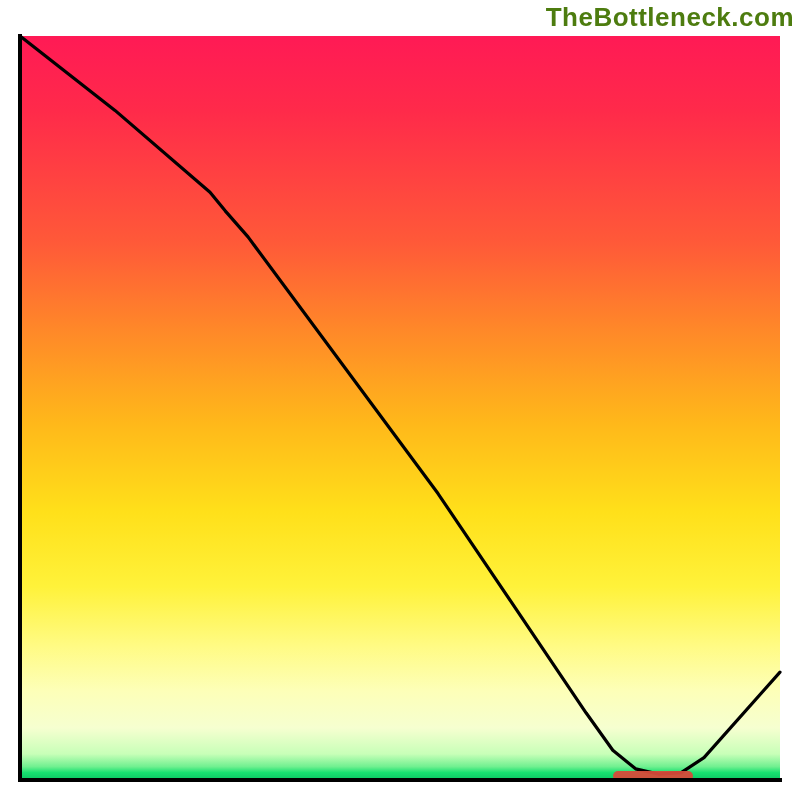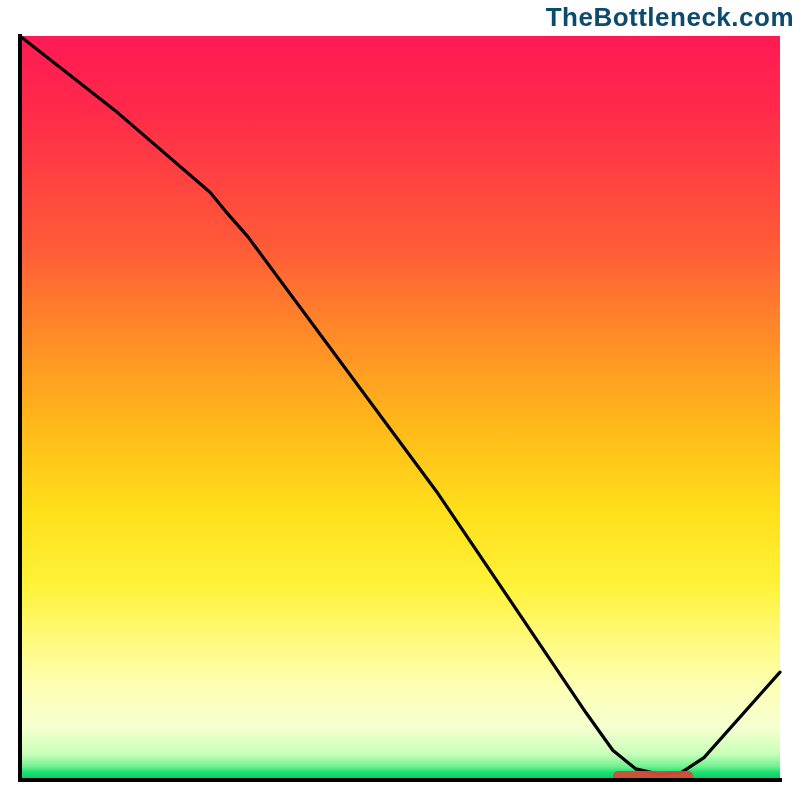--- a/index.html
+++ b/index.html
@@ -15,21 +15,21 @@
     width: 800px;
     height: 800px;
   }
   .watermark {
     position: absolute;
     top: 2px;
     right: 6px;
     font-family: Arial, Helvetica, sans-serif;
     font-size: 26px;
     font-weight: 600;
-    color: #0c4a6e;
+    color: #4d7c0f;
     letter-spacing: 0.5px;
     user-select: none;
   }
   .plot-frame {
     position: absolute;
     left: 20px;
     top: 36px;
     width: 760px;
     height: 744px;
   }

